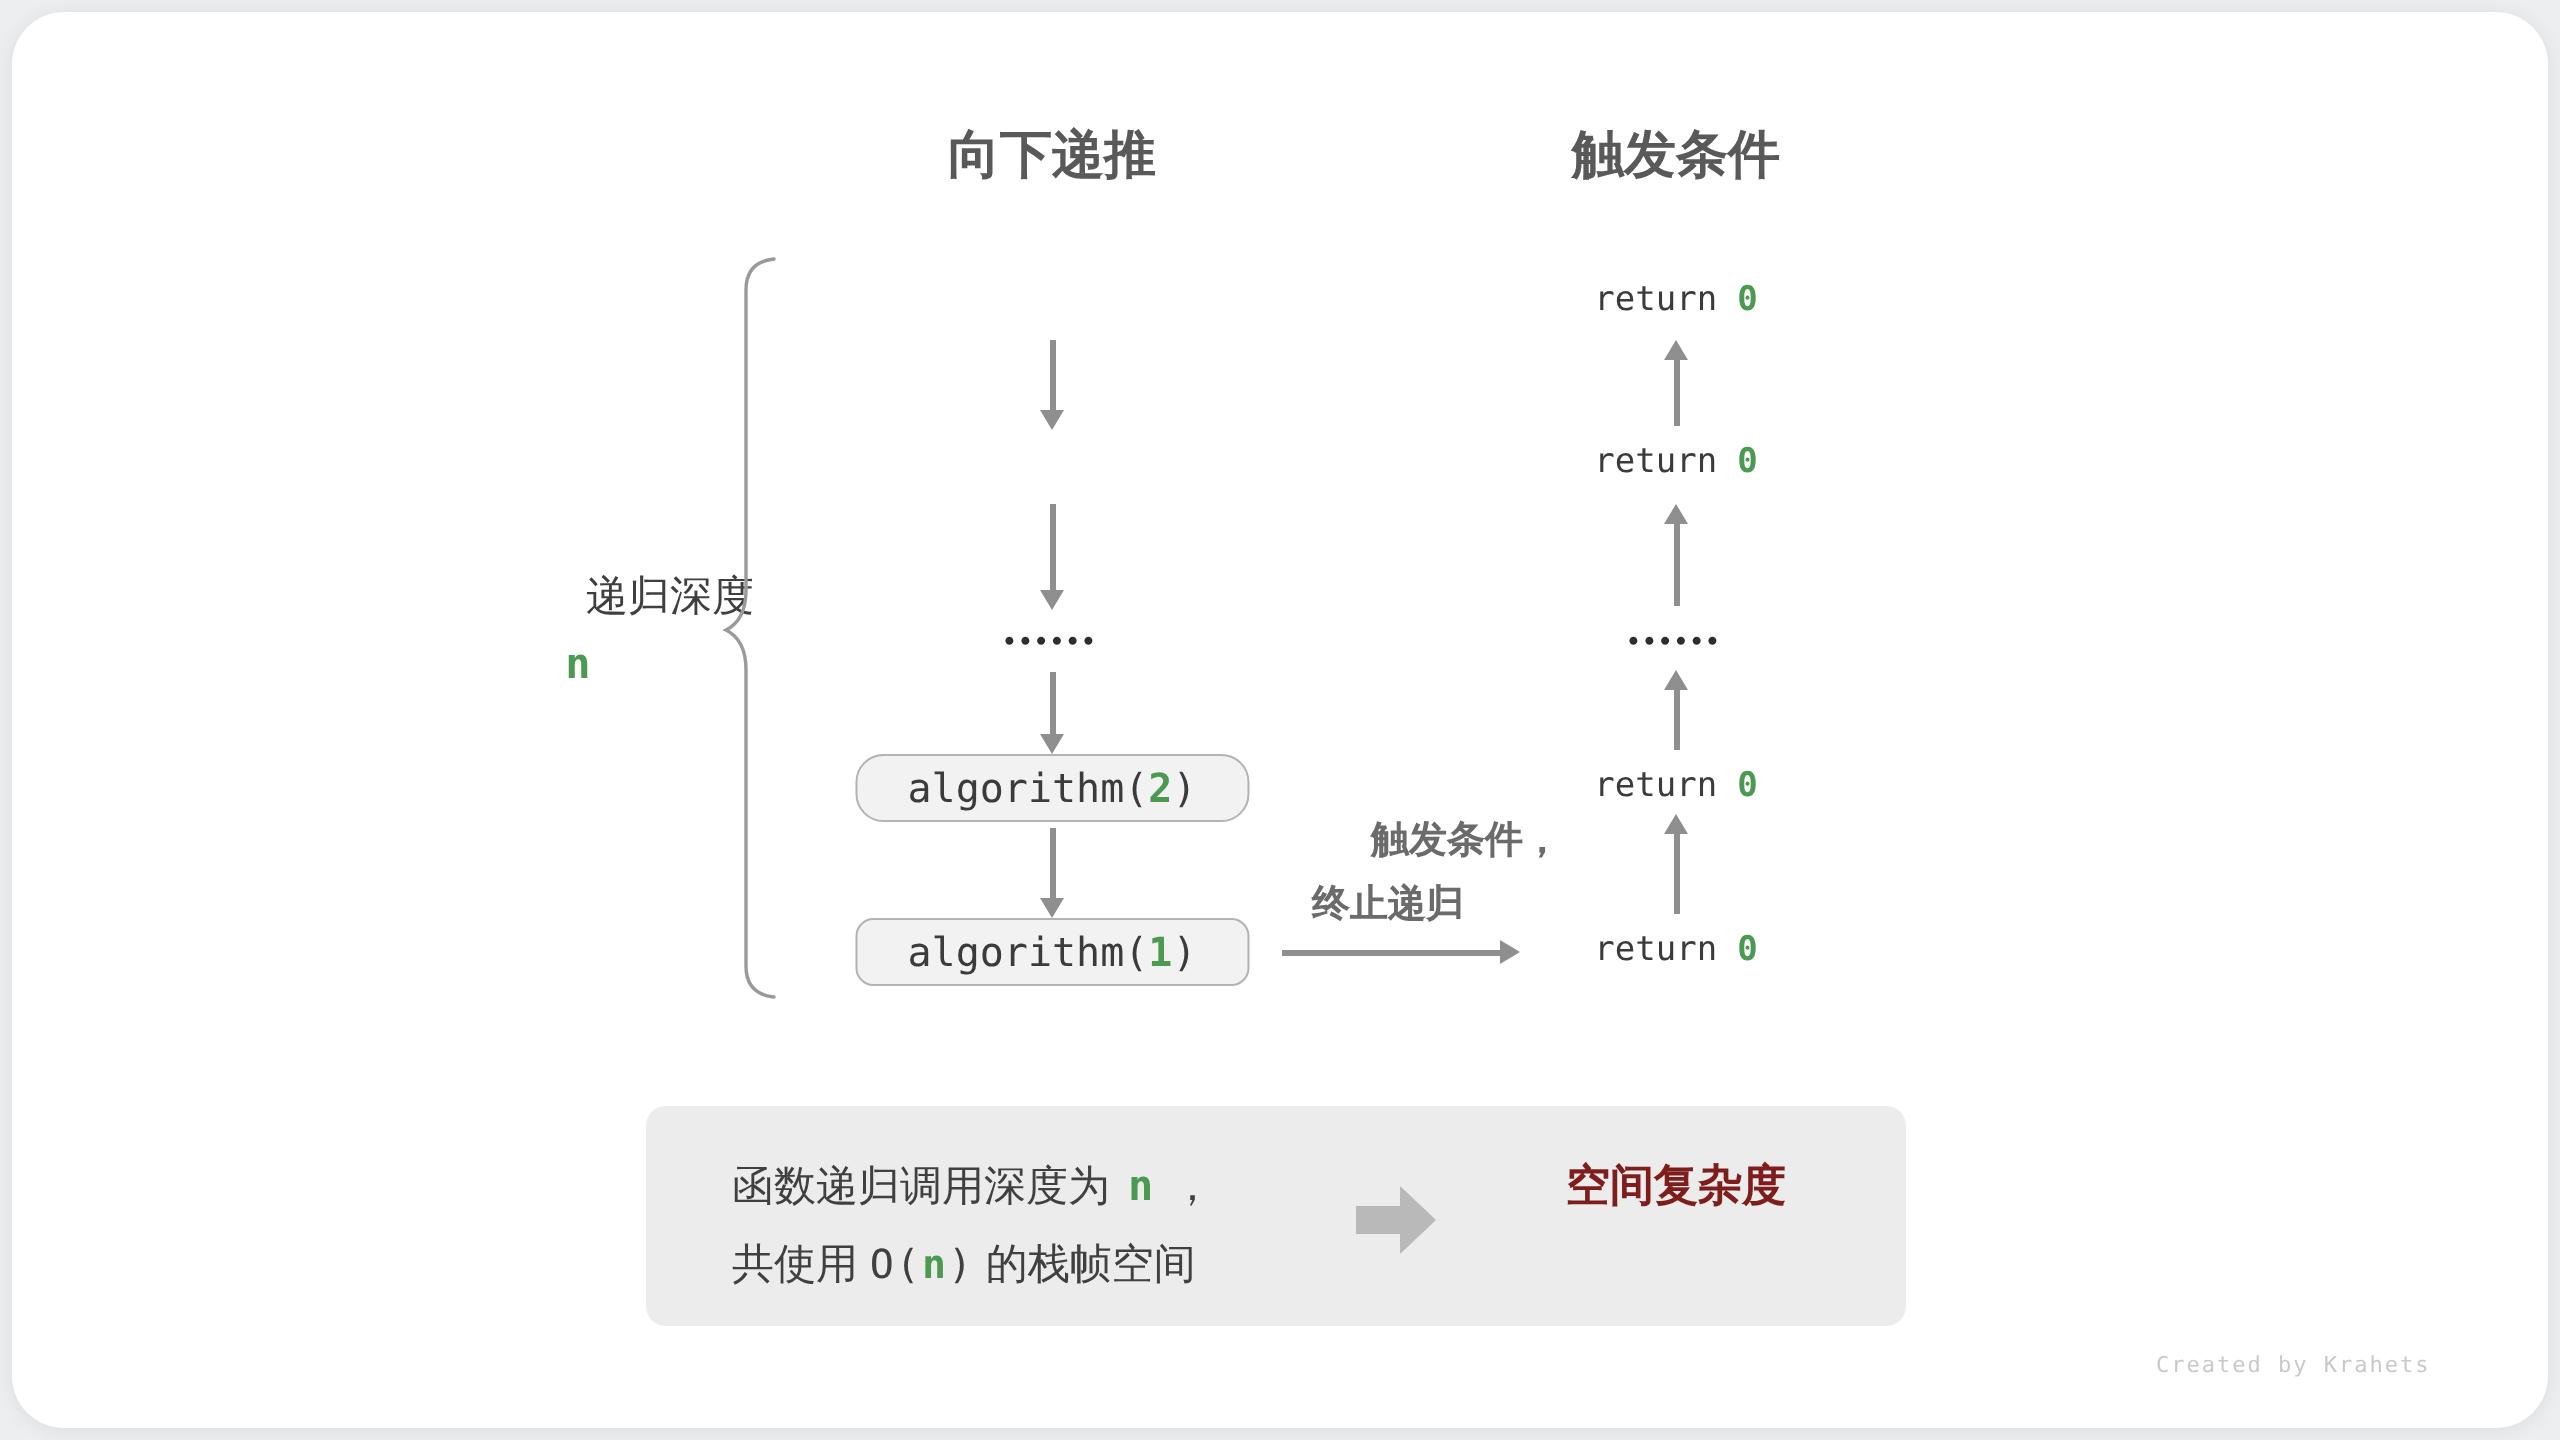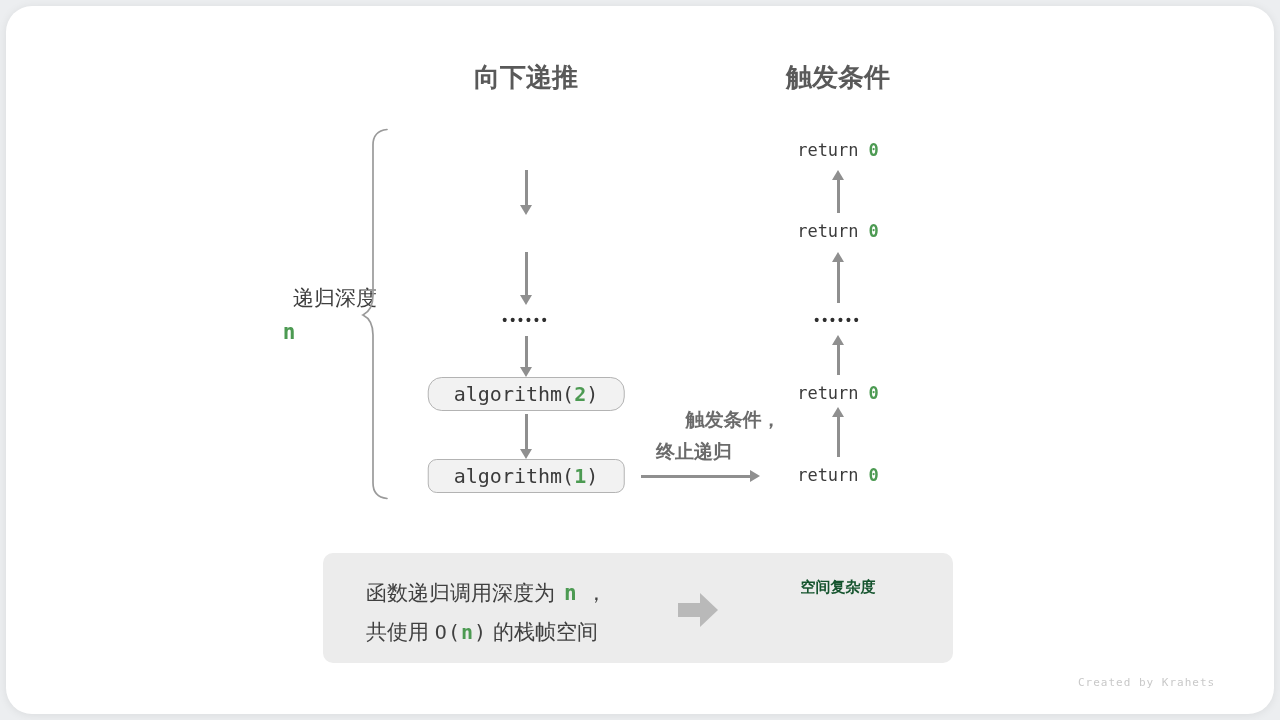--- a/index.html
+++ b/index.html
@@ -45,21 +45,21 @@
 
   .depth-text{font-size:21px;color:#3f3f3f;white-space:nowrap;margin-left:44px;}
   .depth-n{font-size:21px;font-weight:bold;color:var(--green);}
 
   .note-line{font-size:19px;font-weight:bold;color:var(--note-text);white-space:nowrap;}
 
   .summary-box{left:323px;top:553px;width:630px;height:110px;background:var(--summary-bg);border-radius:10px;}
   .summary-line{font-size:21px;color:var(--summary-text);white-space:nowrap;}
   .summary-line .arg{margin:0 9px;}
   .summary-line .ocode{font-size:20px;letter-spacing:1px;}
-  .summary-title{font-size:15px;font-weight:bold;color:#14532d;white-space:nowrap;}
+  .summary-title{font-size:22px;font-weight:bold;color:#7f1d1d;white-space:nowrap;}
   .summary-result{font-size:22px;font-weight:bold;color:var(--blue);white-space:nowrap;}
   .summary-result .ocode{margin-left:10px;letter-spacing:1px;}
 
   .block-arrow .shaft{position:absolute;left:0;top:10px;width:22px;height:14px;background:#b9b9b9;}
   .block-arrow .head{position:absolute;left:22px;top:0;width:0;height:0;
         border-left:18px solid #b9b9b9;border-top:17px solid transparent;border-bottom:17px solid transparent;}
 
   .watermark{font-size:11px;color:var(--watermark);letter-spacing:1px;white-space:nowrap;}
 </style>
 </head>

